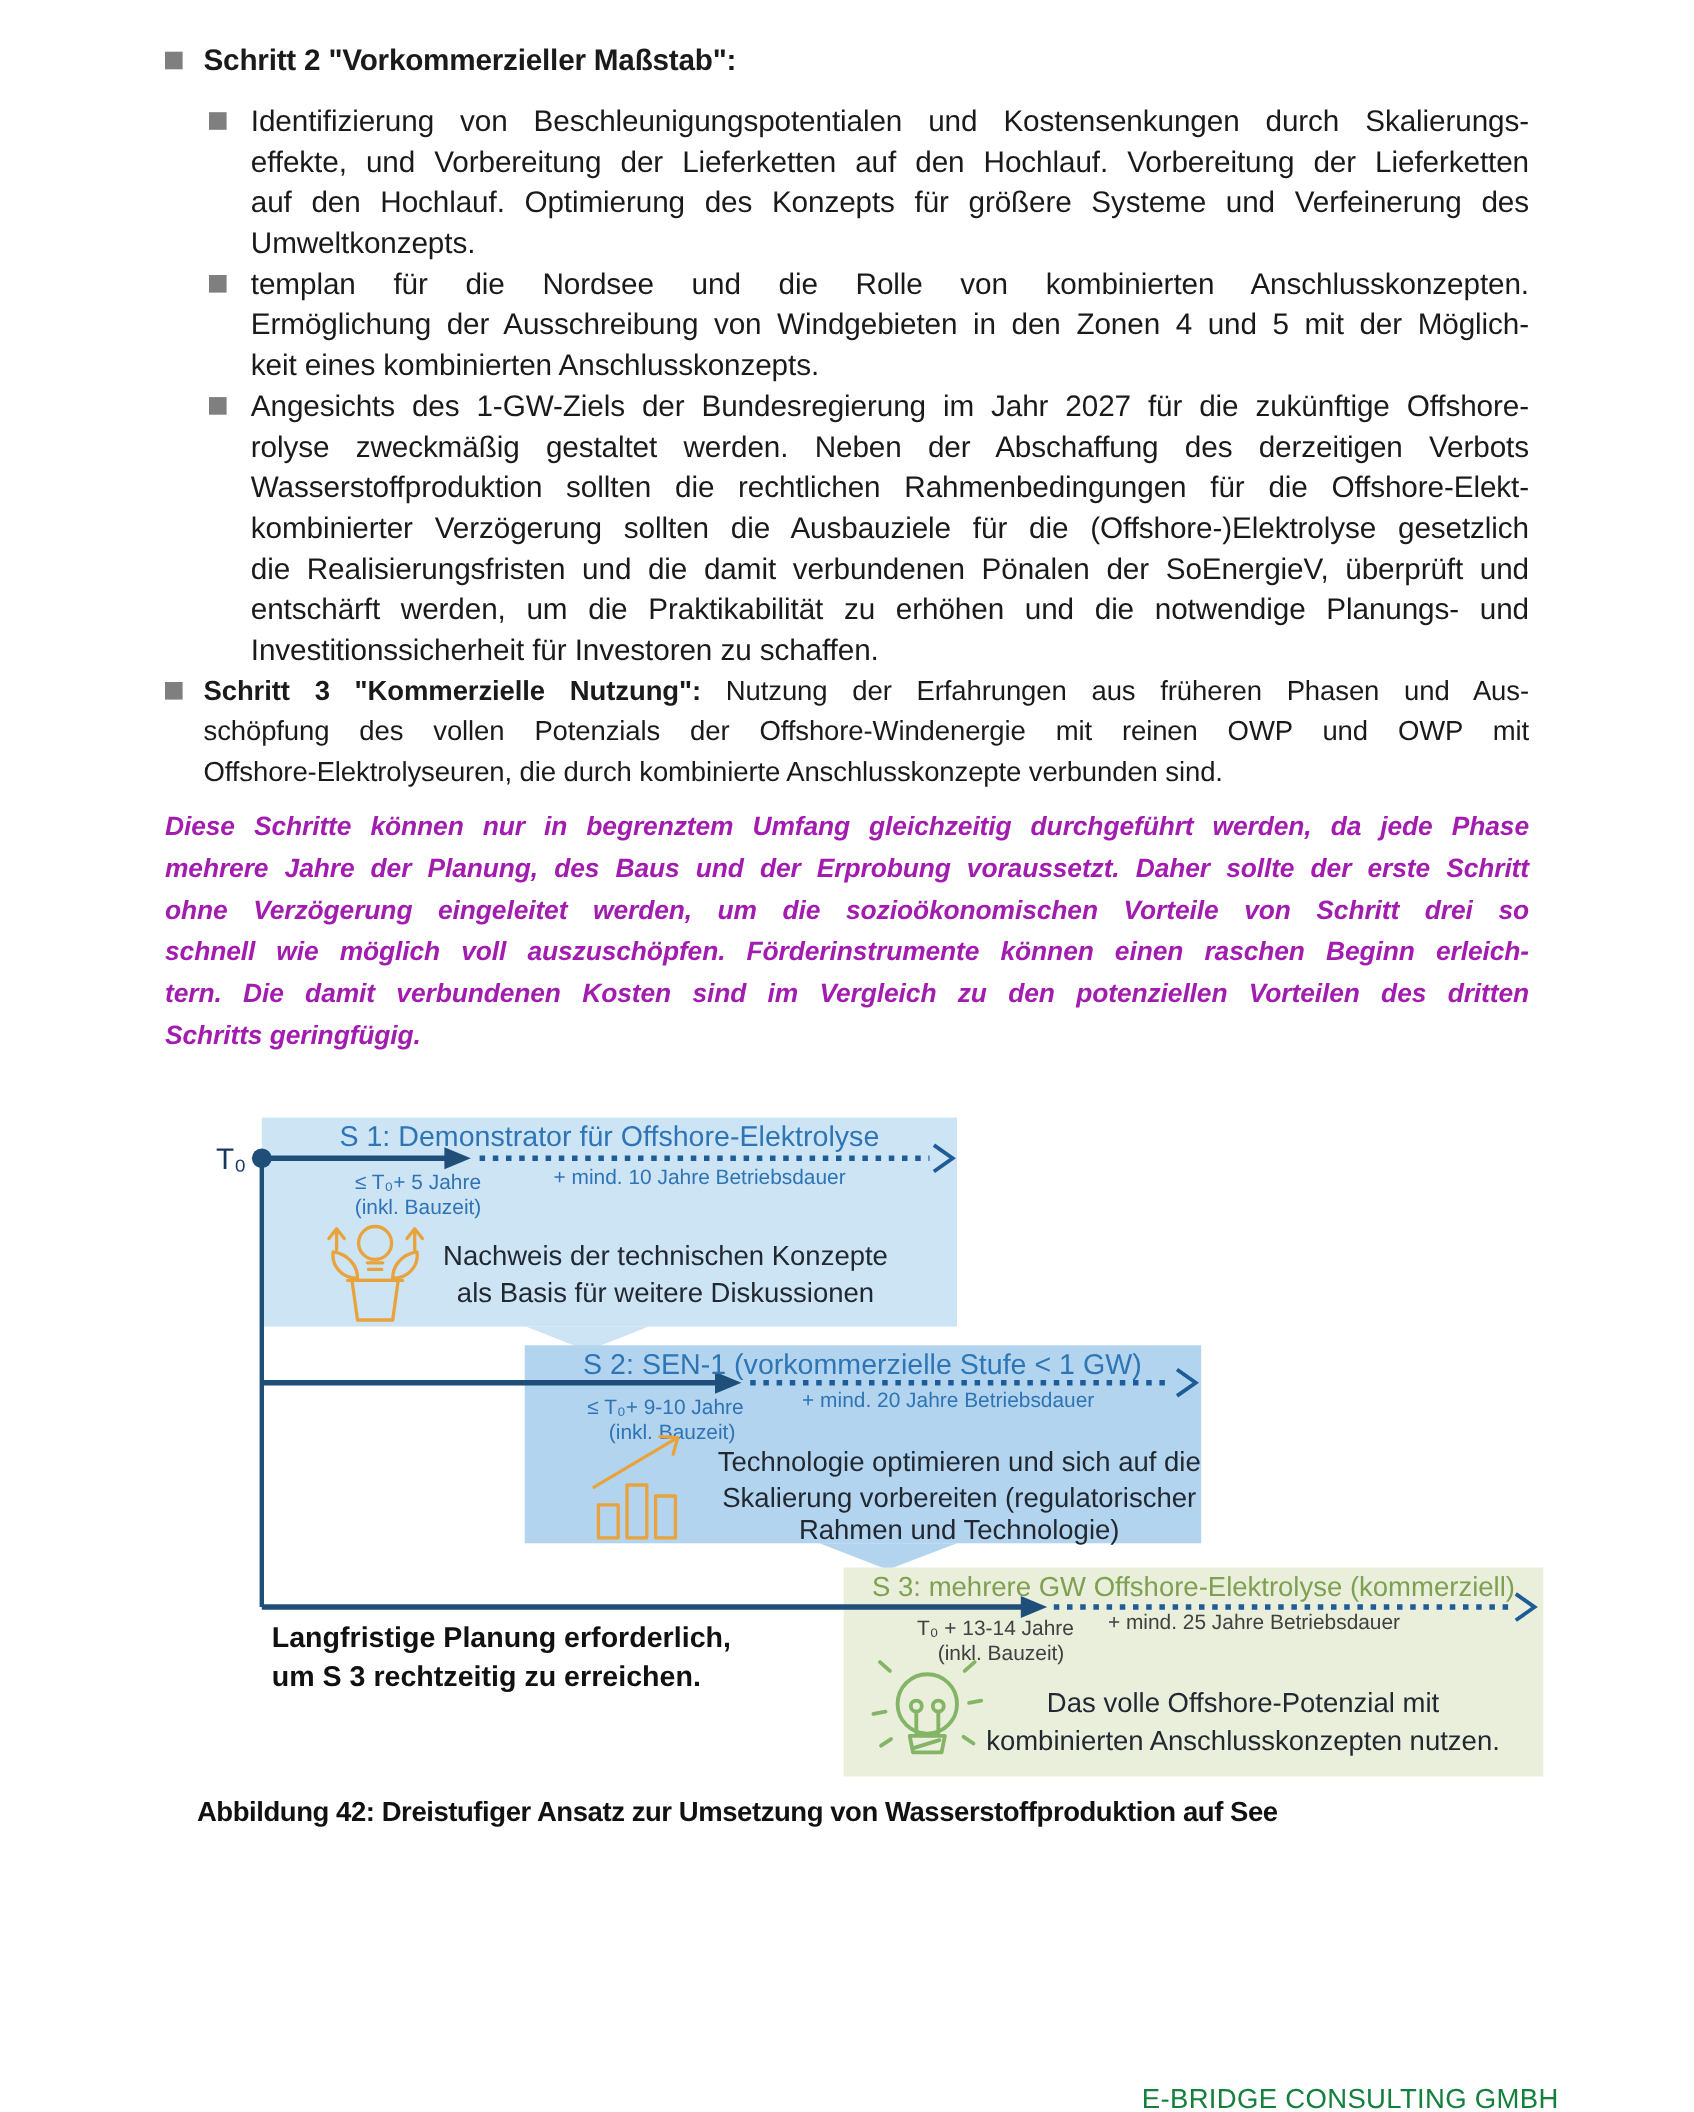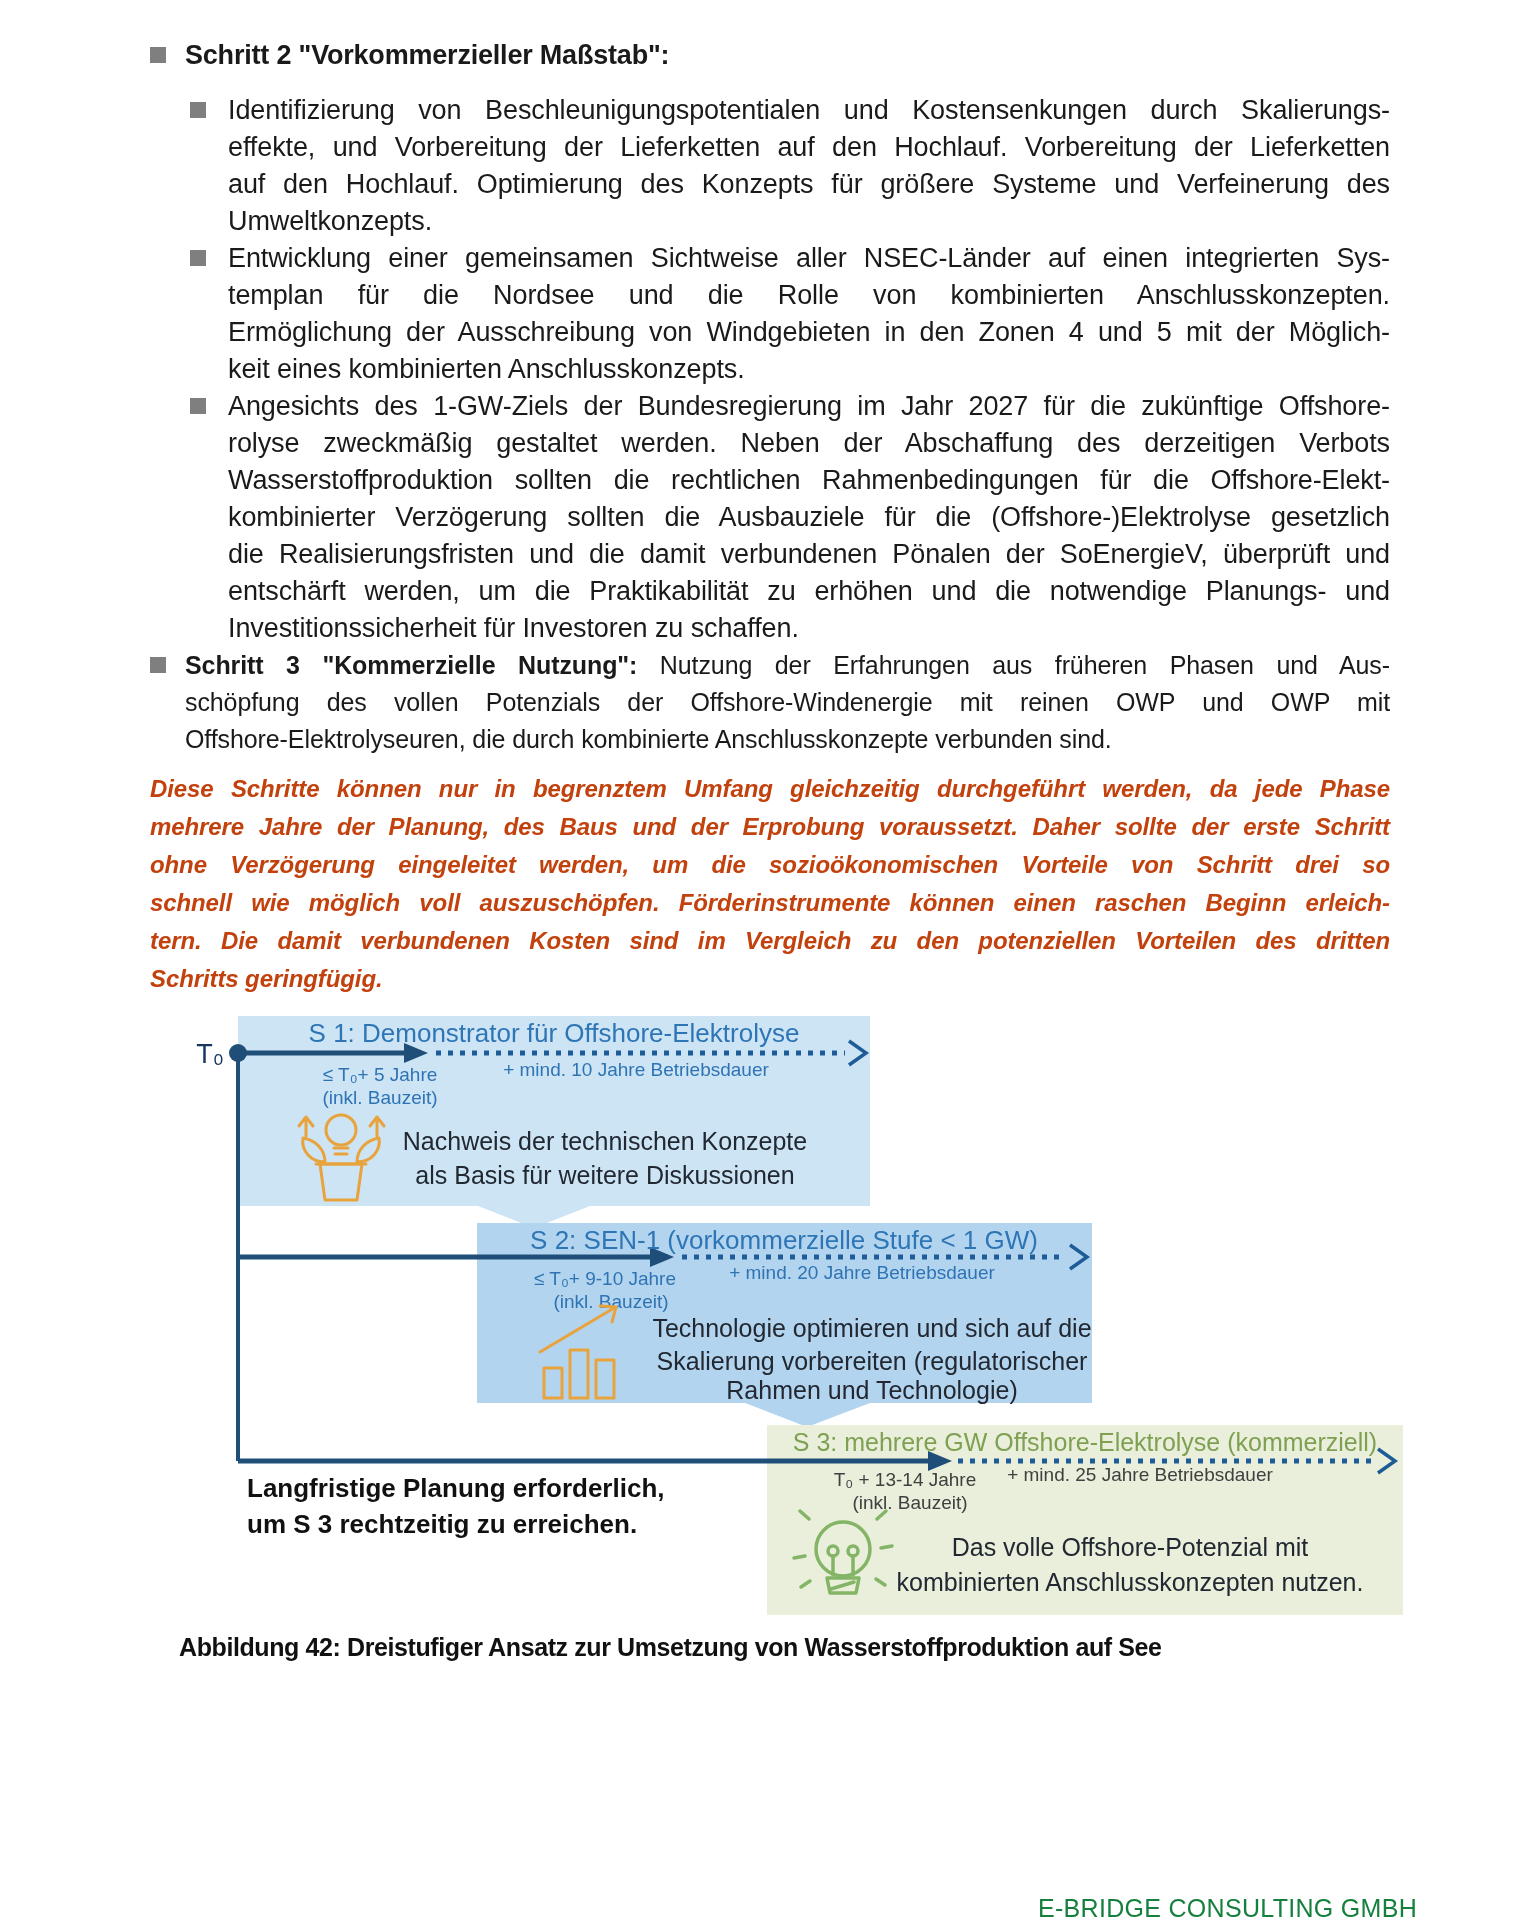--- a/index.html
+++ b/index.html
@@ -13,21 +13,21 @@
   .hrow .sq{margin-top:7px;}
   .hrow .htext{margin-left:19px;font-weight:bold;font-size:27px;line-height:30px;letter-spacing:-0.2px;}
   .item{display:flex;}
   .item .sq{margin-left:40px;margin-top:10px;}
   .item .itext{margin-left:22px;width:1162px;font-size:27px;line-height:37px;letter-spacing:-0.1px;}
   .jline{text-align:justify;text-align-last:justify;}
   .jline.end{text-align-last:left;}
   .s3para{display:flex;margin-top:0px;}
   .s3para .sq{margin-top:10px;}
   .s3para .stext{margin-left:19px;width:1205px;font-size:25px;line-height:37px;letter-spacing:-0.1px;}
-  .hl{margin-top:12px;width:1240px;font-size:24px;line-height:38px;font-weight:bold;font-style:italic;color:#c2410c;letter-spacing:-0.1px;}
+  .hl{margin-top:12px;width:1240px;font-size:24px;line-height:38px;font-weight:bold;font-style:italic;color:#a21caf;letter-spacing:-0.1px;}
   .diagram{position:absolute;left:0;top:1000px;}
   svg text{font-family:"Liberation Sans", sans-serif;}
   .caption{position:absolute;left:150px;top:1633px;font-size:25px;font-weight:600;color:#111;letter-spacing:-0.4px;margin-left:29px;}
   .footer{position:absolute;left:1038px;top:1894px;display:flex;gap:44px;font-size:25px;color:#15803d;letter-spacing:0.3px;flex-direction:column;}
 </style>
 </head>
 <body>
 
 <div class="textcol">
 
@@ -42,21 +42,20 @@
       <div class="jline">Identifizierung von Beschleunigungspotentialen und Kostensenkungen durch Skalierungs-</div>
       <div class="jline">effekte, und Vorbereitung der Lieferketten auf den Hochlauf. Vorbereitung der Lieferketten</div>
       <div class="jline">auf den Hochlauf. Optimierung des Konzepts für größere Systeme und Verfeinerung des</div>
       <div class="jline end">Umweltkonzepts.</div>
     </div>
   </div>
 
   <div class="item">
     <span class="sq"></span>
     <div class="itext">
-      <div class="jline">Entwicklung einer gemeinsamen Sichtweise aller NSEC-Länder auf einen integrierten Sys-</div>
       <div class="jline">templan für die Nordsee und die Rolle von kombinierten Anschlusskonzepten.</div>
       <div class="jline">Ermöglichung der Ausschreibung von Windgebieten in den Zonen 4 und 5 mit der Möglich-</div>
       <div class="jline end">keit eines kombinierten Anschlusskonzepts.</div>
     </div>
   </div>
 
   <div class="item">
     <span class="sq"></span>
     <div class="itext">
       <div class="jline">Angesichts des 1-GW-Ziels der Bundesregierung im Jahr 2027 für die zukünftige Offshore-</div>

